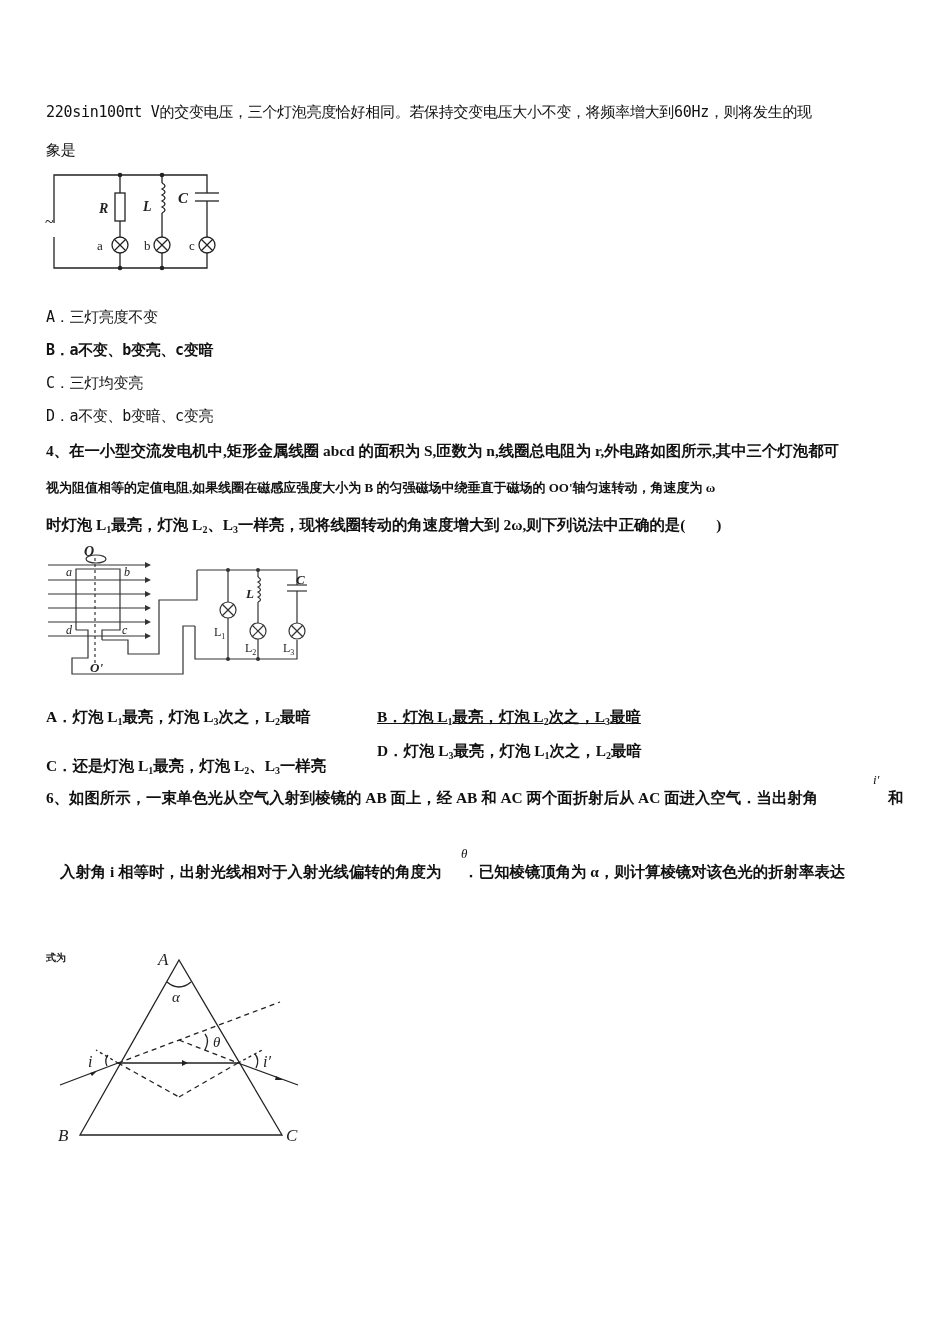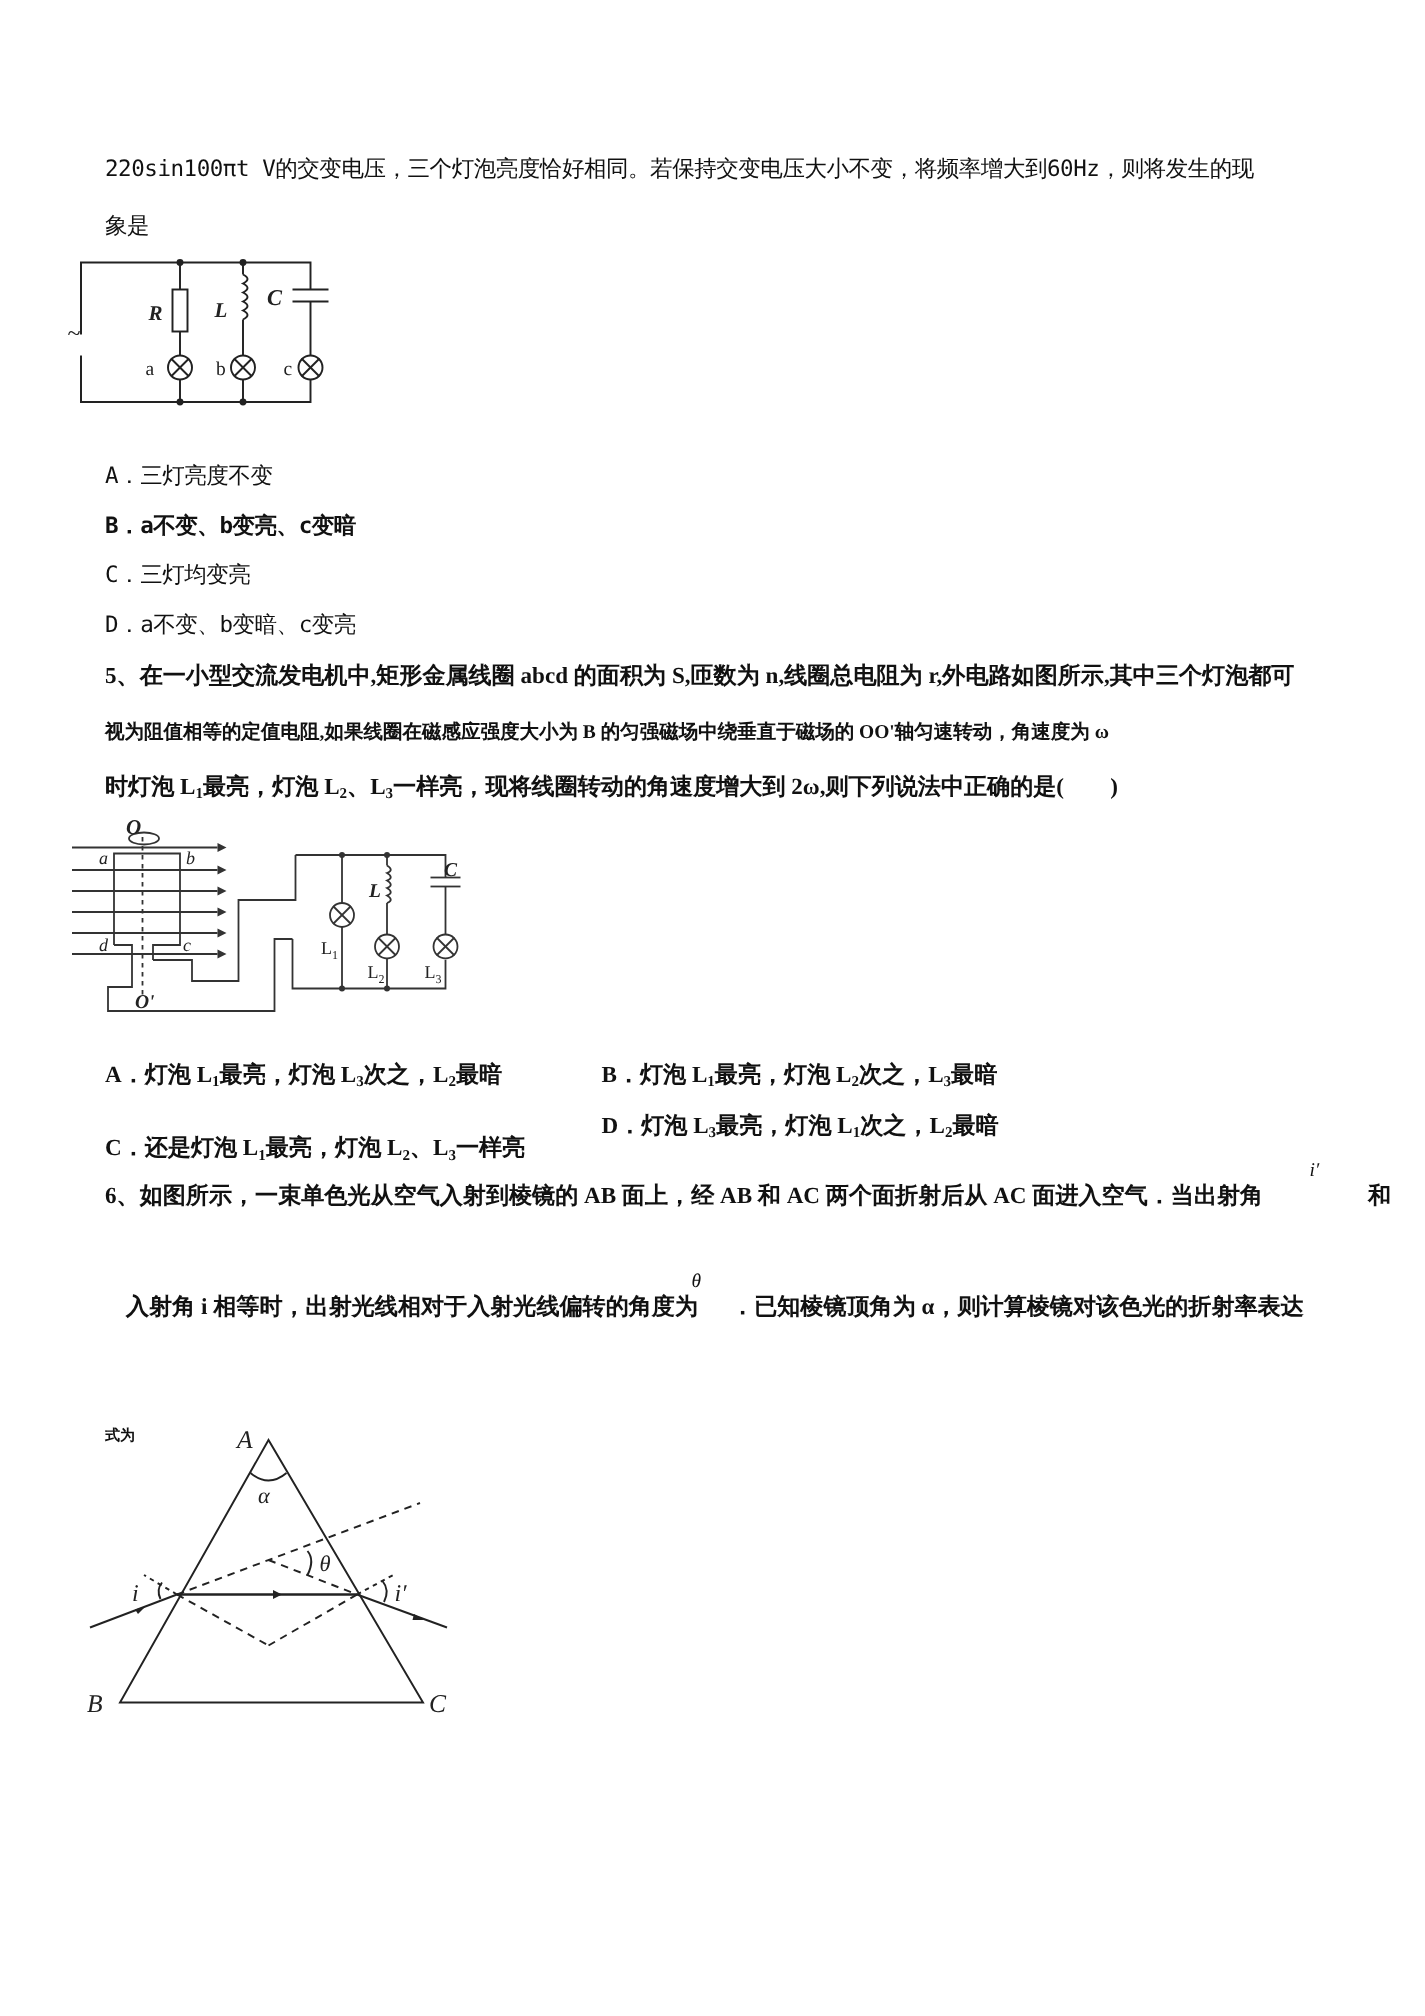--- a/index.html
+++ b/index.html
@@ -1,20 +1,20 @@
 <!DOCTYPE html>
 <html><head>
 <meta charset="utf-8">
 <style>
   html, body { margin: 0; padding: 0; background: #ffffff; }
   body { width: 950px; height: 1344px; position: relative; overflow: hidden; color: #111; }
   .abs { position: absolute; white-space: nowrap; }
   .mono { font-family: "DejaVu Sans Mono", "Liberation Mono", monospace; font-size: 15px; letter-spacing: -0.3px; }
   .serif { font-family: "Liberation Serif", "DejaVu Serif", serif; font-size: 16px; font-weight: bold; }
-  .line { line-height: 20px; margin-left: 24px; }
+  .line { line-height: 20px; }
   sub { font-size: 10px; vertical-align: -3px; font-weight: bold; }
   .ital { font-family: "Liberation Serif", "DejaVu Serif", serif; font-style: italic; font-weight: normal; }
   svg text { font-family: "Liberation Serif", "DejaVu Serif", serif; }
 </style>
 </head>
 <body>
 
 <div class="abs mono line" style="left:46px;top:102px;">220sin100πt V的交变电压，三个灯泡亮度恰好相同。若保持交变电压大小不变，将频率增大到60Hz，则将发生的现</div>
 <div class="abs mono line" style="left:46px;top:140px;">象是</div>
 
@@ -56,21 +56,21 @@
   <text x="57" y="85" font-size="13" fill="#222">a</text>
   <text x="104" y="85" font-size="13" fill="#222">b</text>
   <text x="149" y="85" font-size="13" fill="#222">c</text>
 </svg>
 
 <div class="abs mono line" style="left:46px;top:307px;">A．三灯亮度不变</div>
 <div class="abs mono line" style="left:46px;top:340px;font-weight:bold;">B．a不变、b变亮、c变暗</div>
 <div class="abs mono line" style="left:46px;top:373px;">C．三灯均变亮</div>
 <div class="abs mono line" style="left:46px;top:406px;">D．a不变、b变暗、c变亮</div>
 
-<div class="abs serif line" style="left:46px;top:441px;font-size:15.4px;">5、在一小型交流发电机中,矩形金属线圈 abcd 的面积为 S,匝数为 n,线圈总电阻为 r,外电路如图所示,其中三个灯泡都可</div>
+<div class="abs serif line" style="left:46px;top:441px;font-size:15.4px;">4、在一小型交流发电机中,矩形金属线圈 abcd 的面积为 S,匝数为 n,线圈总电阻为 r,外电路如图所示,其中三个灯泡都可</div>
 <div class="abs serif line" style="left:46px;top:478px;font-size:13px;">视为阻值相等的定值电阻,如果线圈在磁感应强度大小为 B 的匀强磁场中绕垂直于磁场的 OO'轴匀速转动，角速度为 ω</div>
 <div class="abs serif line" style="left:46px;top:515px;font-size:15.4px;">
   <span>时灯泡 L</span><sub>1</sub><span>最亮，灯泡 L</span><sub>2</sub><span>、L</span><sub>3</sub><span>一样亮，现将线圈转动的角速度增大到 2ω,则下列说法中正确的是(</span><span style="white-space:pre">　　</span><span>)</span>
 </div>
 
 <svg class="abs" style="left:40px;top:540px;" width="280" height="140">
   <g stroke="#333" stroke-width="1.2" fill="none">
 
     <line x1="8" y1="25" x2="105" y2="25"></line>
     <line x1="8" y1="40" x2="105" y2="40"></line>
@@ -130,21 +130,21 @@
   <text x="206" y="58" font-size="13" font-style="italic" font-weight="bold" fill="#222">L</text>
   <text x="256" y="44" font-size="13" font-style="italic" font-weight="bold" fill="#222">C</text>
   <text x="174" y="96" font-size="12" fill="#222"><tspan>L</tspan><tspan font-size="8" dy="3">1</tspan></text>
   <text x="205" y="112" font-size="12" fill="#222"><tspan>L</tspan><tspan font-size="8" dy="3">2</tspan></text>
   <text x="243" y="112" font-size="12" fill="#222"><tspan>L</tspan><tspan font-size="8" dy="3">3</tspan></text>
 </svg>
 
 <div class="abs serif line" style="left:46px;top:707px;font-size:15.4px;">
   <span>A．灯泡 L</span><sub>1</sub><span>最亮，灯泡 L</span><sub>3</sub><span>次之，L</span><sub>2</sub><span>最暗</span>
 </div>
-<div class="abs serif line" style="left:377px;top:707px;font-size:15.4px;">
+<div class="abs serif line" style="left:377px;top:707px;font-size:15.4px;text-decoration:underline;">
   <span>B．灯泡 L</span><sub>1</sub><span>最亮，灯泡 L</span><sub>2</sub><span>次之，L</span><sub>3</sub><span>最暗</span>
 </div>
 <div class="abs serif line" style="left:46px;top:756px;font-size:15.4px;">
   <span>C．还是灯泡 L</span><sub>1</sub><span>最亮，灯泡 L</span><sub>2</sub><span>、L</span><sub>3</sub><span>一样亮</span>
 </div>
 <div class="abs serif line" style="left:377px;top:741px;font-size:15.4px;">
   <span>D．灯泡 L</span><sub>3</sub><span>最亮，灯泡 L</span><sub>1</sub><span>次之，L</span><sub>2</sub><span>最暗</span>
 </div>
 
 <div class="abs serif line" style="left:46px;top:788px;font-size:15.4px;">

